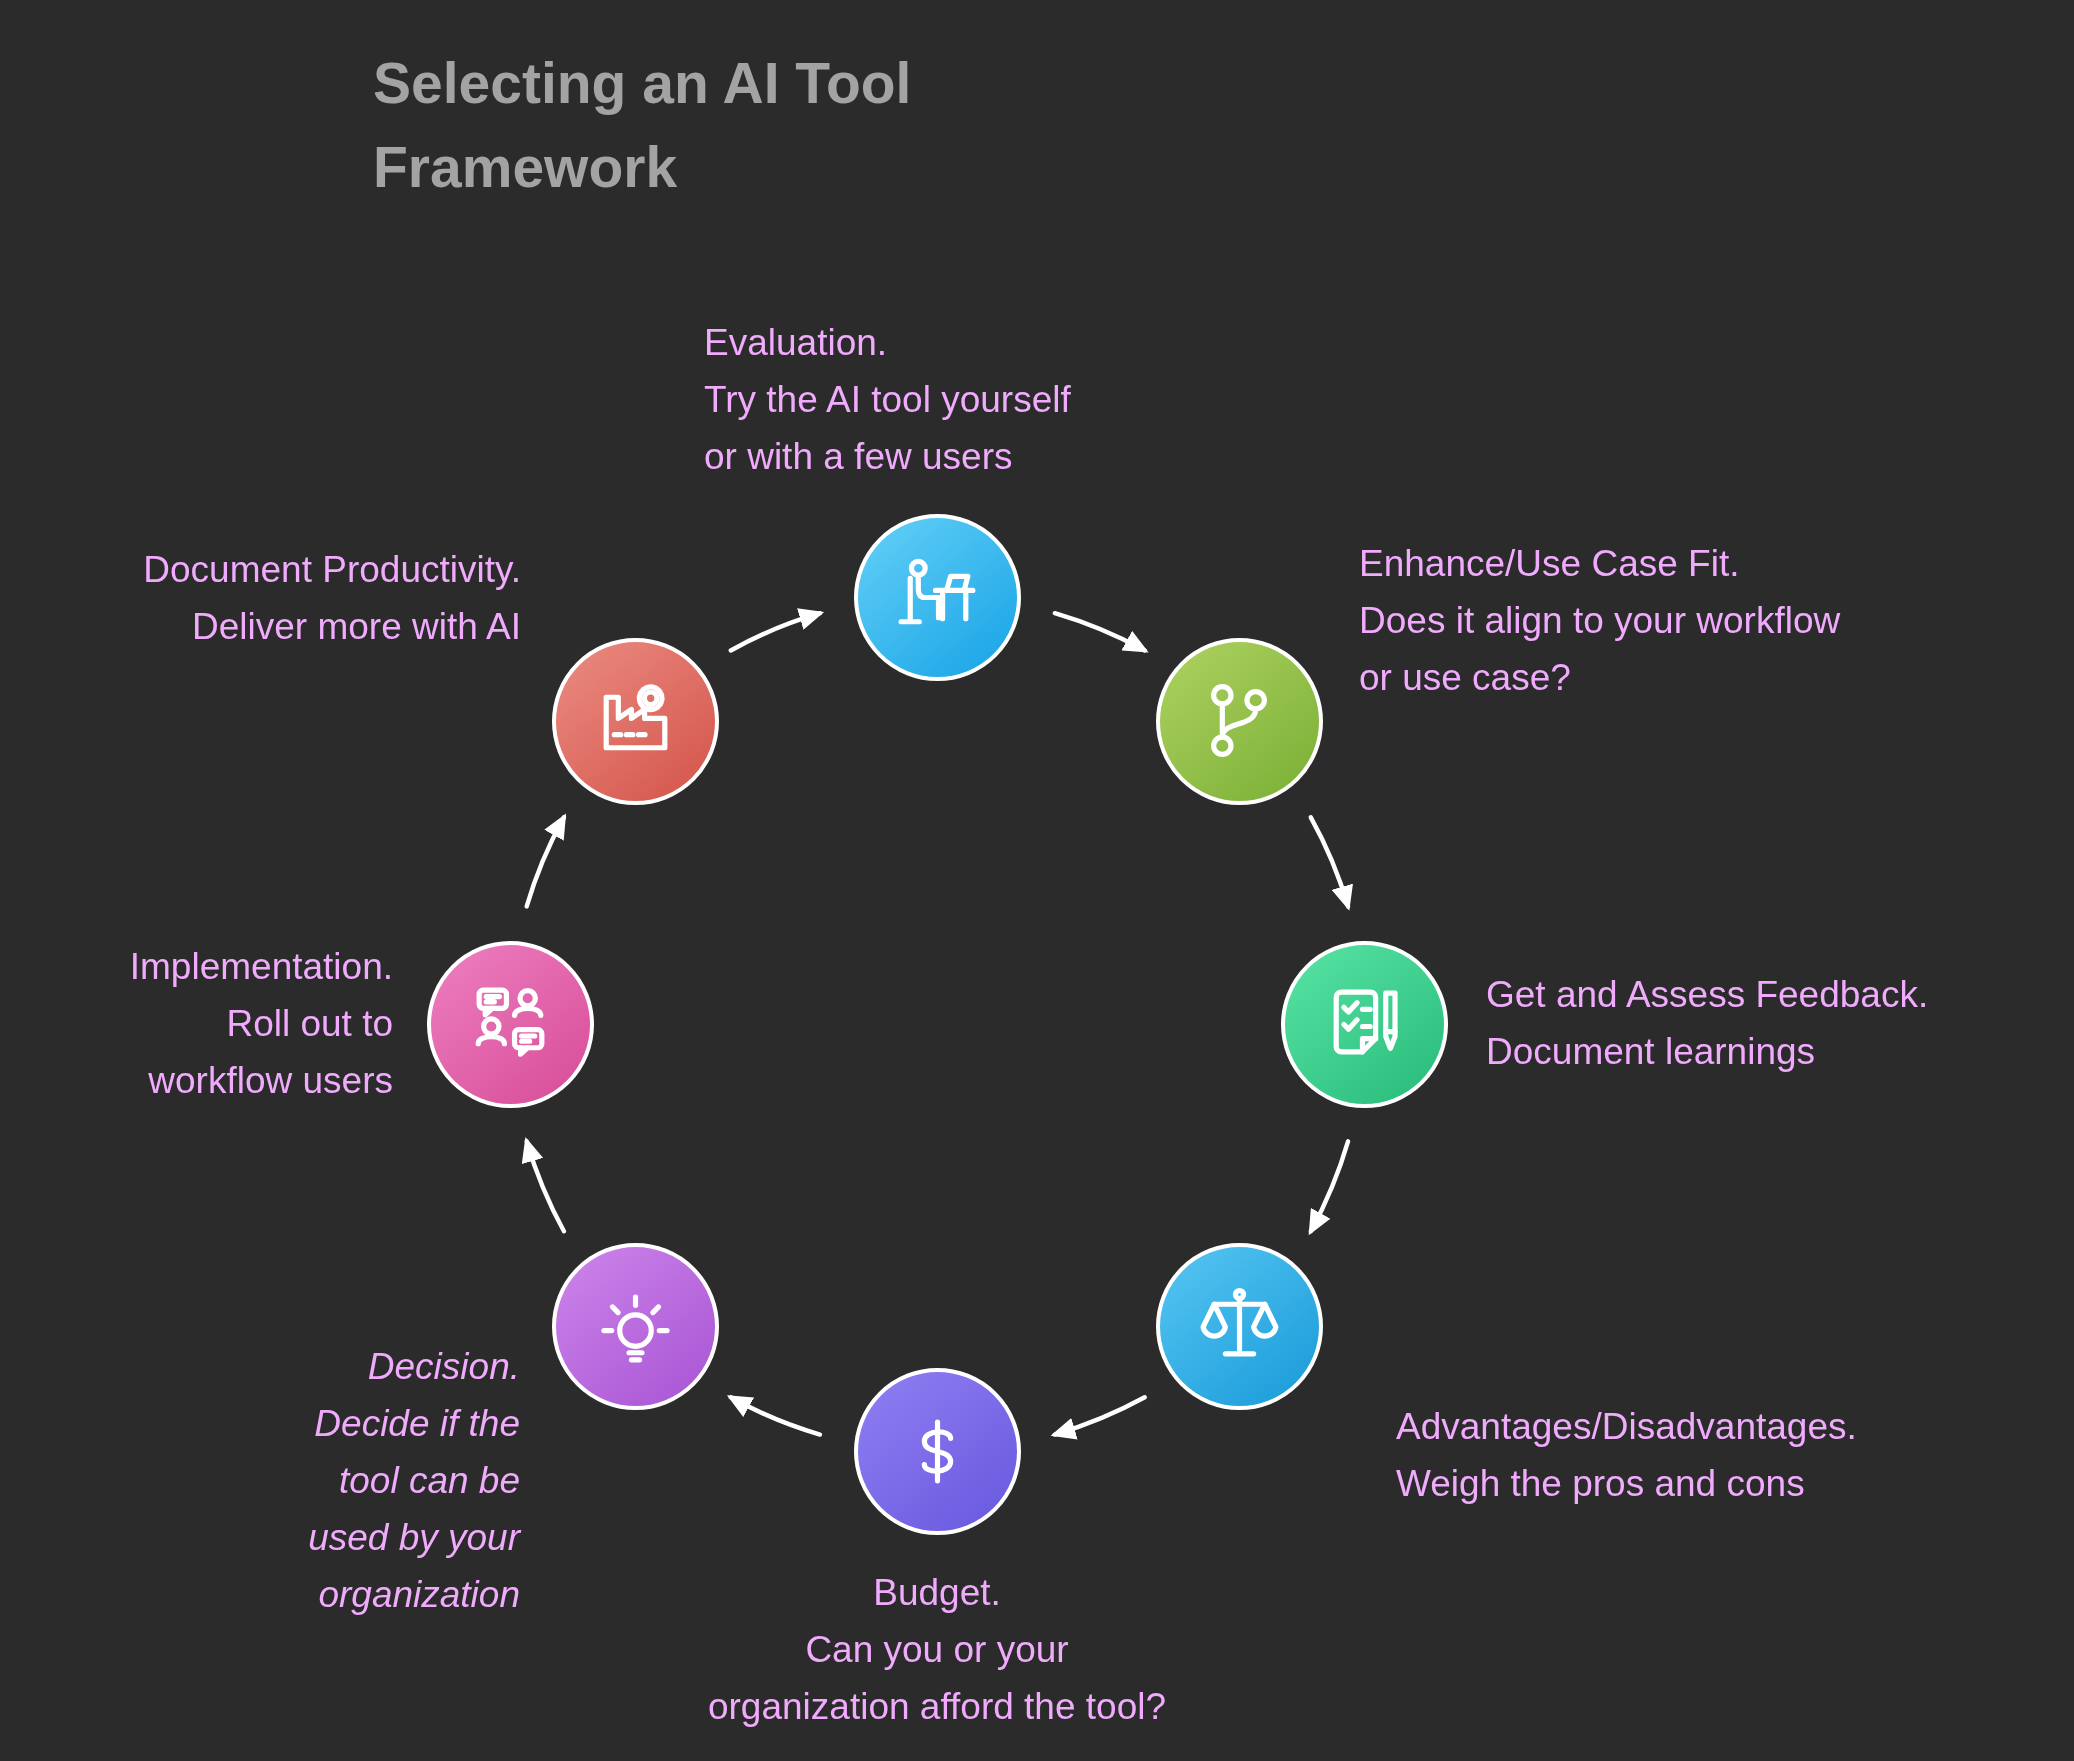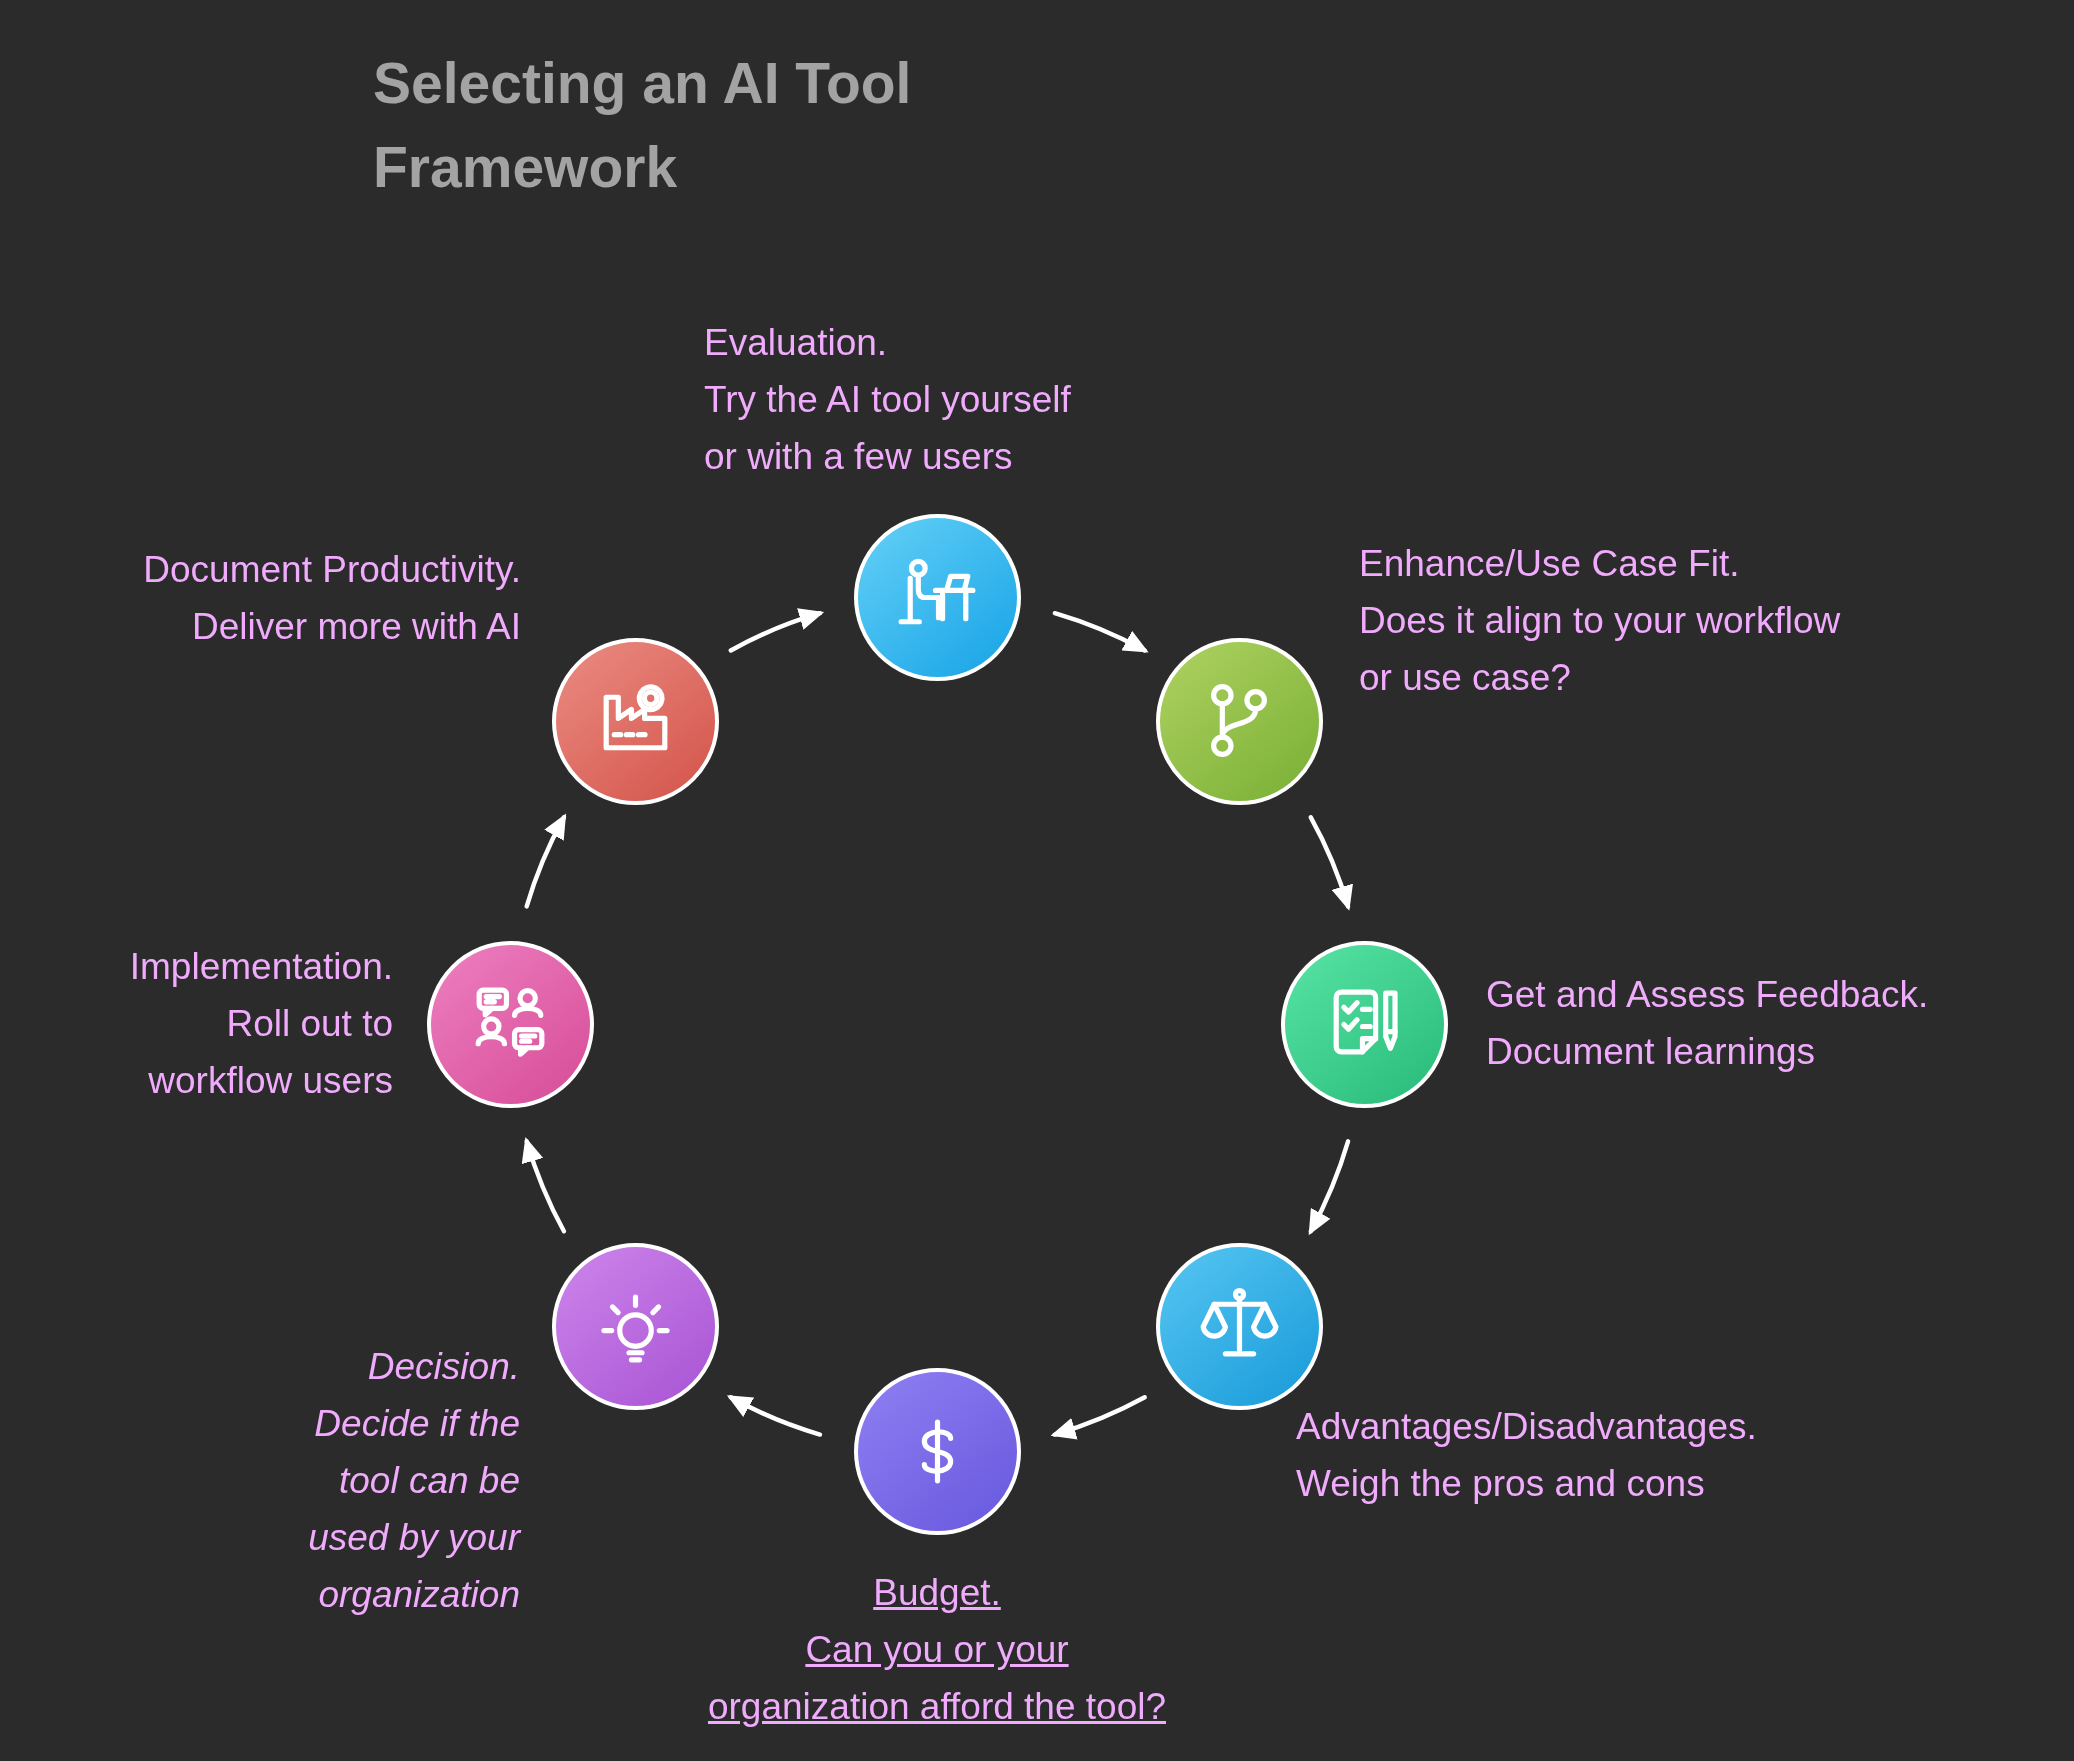--- a/index.html
+++ b/index.html
@@ -22,21 +22,21 @@
     display: flex; align-items: center; justify-content: center;
   }
   .node svg { width: 97px; height: 97px; display: block; }
   .node svg * { vector-effect: non-scaling-stroke; }
   .label {
     position: absolute; color: #f0abfc;
     font-size: 37px; line-height: 57px;
     white-space: pre-line;
   }
   .align-right { text-align: right; }
-  .align-center { text-align: center; text-decoration: underline; }
+  .align-center { text-align: center; }
   .arrows { position: absolute; left: 0; top: 0; width: 2074px; height: 1761px; }
   .arrows path.flow { stroke: #fff; stroke-width: 5.5; fill: none; stroke-linecap: round; }
   .icon-stroke { fill: none; stroke: #fff; stroke-width: 5.2px; stroke-linecap: round; stroke-linejoin: round; }
 </style>
 </head>
 <body>
 
 <div class="title">Selecting an AI Tool
 Framework</div>
 
@@ -161,21 +161,21 @@
 </div>
 
 <div class="label" style="left:704px; top:314px;">Evaluation.
 Try the AI tool yourself
 or with a few users</div>
 <div class="label" style="left:1359px; top:535px;">Enhance/Use Case Fit.
 Does it align to your workflow
 or use case?</div>
 <div class="label" style="left:1486px; top:966px;">Get and Assess Feedback.
 Document learnings</div>
-<div class="label" style="left:1296px; top:1398px;">Advantages/Disadvantages.
+<div class="label" style="left:1396px; top:1398px;">Advantages/Disadvantages.
 Weigh the pros and cons</div>
 <div class="label align-center" style="left:532px; top:1564px; width:810px;">Budget.
 Can you or your
 organization afford the tool?</div>
 <div class="label align-right" style="left:115px; top:1338px; width:405px;font-style:italic;">Decision.
 Decide if the
 tool can be
 used by your
 organization</div>
 <div class="label align-right" style="left:28px; top:938px; width:365px;">Implementation.

